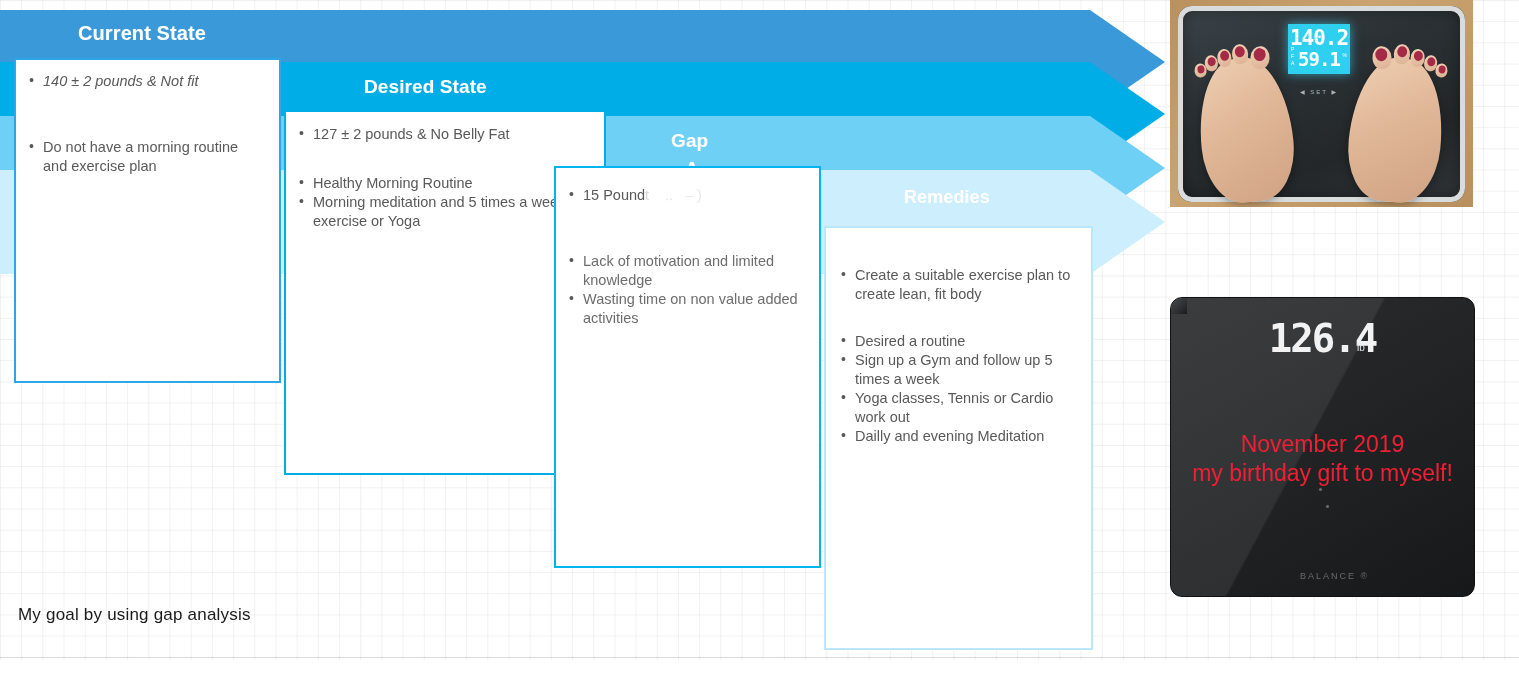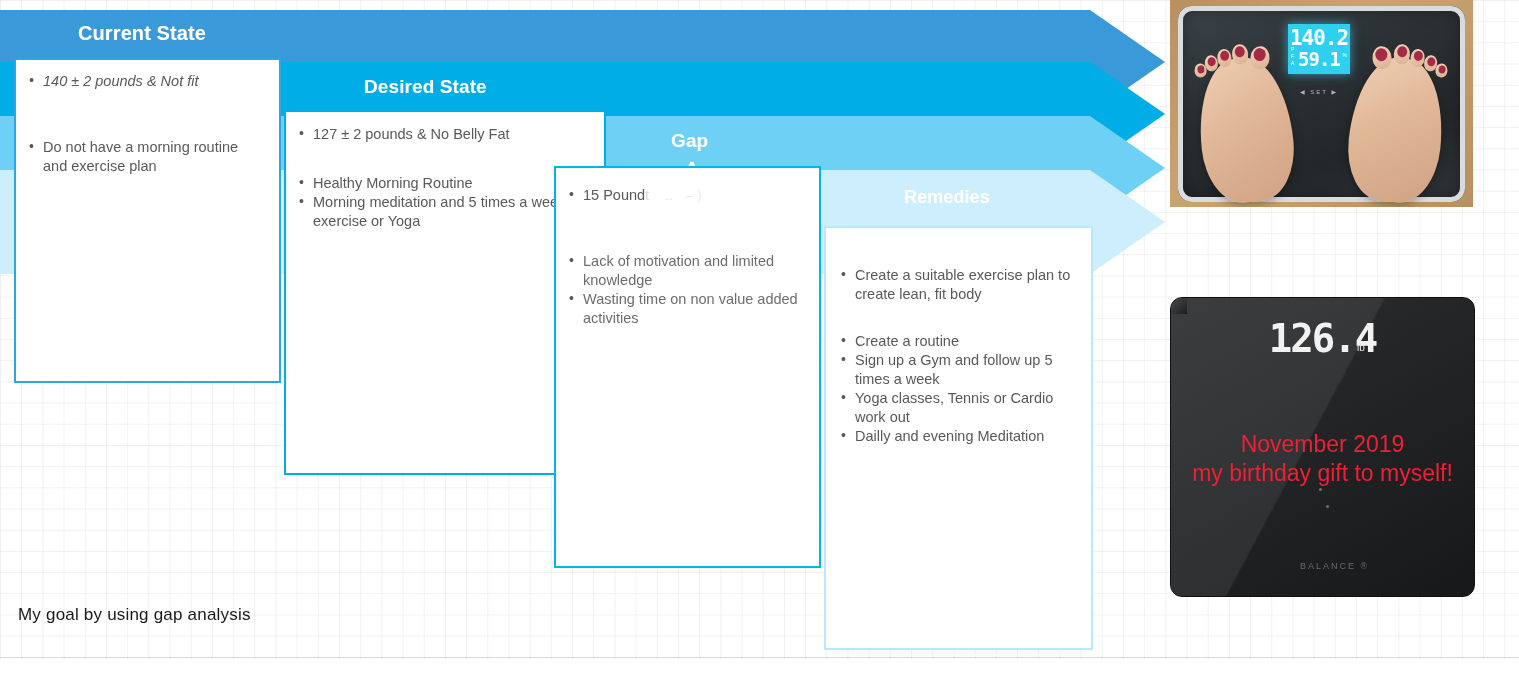--- a/index.html
+++ b/index.html
@@ -156,21 +156,21 @@
   }
   #sc2-unit{
     position:absolute;left:186px;top:44px;
     font-size:10px;color:#e6e6e6;
   }
   #sc2-red{
     position:absolute;left:0;right:0;top:132px;text-align:center;
     color:#f01f35;font-size:23px;line-height:29px;
   }
   #sc2-brand{
-    position:absolute;left:0;right:0;bottom:25px;text-align:center;
+    position:absolute;left:0;right:0;bottom:15px;text-align:center;
     font-size:9px;color:#6a6a6a;letter-spacing:2px;padding-left:24px;
   }
   .sc2-dot{position:absolute;width:3px;height:3px;border-radius:50%;background:#6e6e6e;}
   #sc2-corner{
     position:absolute;left:0;top:0;width:16px;height:16px;
     background:linear-gradient(135deg,#4a4d50,#1b1c1e);
   }
 </style>
 </head>
 <body>
@@ -230,21 +230,21 @@
         <span>15 Pound</span><span class="faded">t</span><span class="faded2" style="margin-left:16px;">‥</span><span class="faded2" style="margin-left:12px;">‒ )</span>
       </li>
       <li class="gap-li">Lack of motivation and limited knowledge</li>
       <li class="gap-li">Wasting time on non value added activities</li>
     </ul>
   </div>
 
   <div class="box" style="left:824px;top:226px;width:269px;height:424px;border:2px solid #b9e7fb;">
     <ul style="font-size:14.5px;line-height:19px;padding:38px 14px 0 14px;">
       <li style="margin-bottom:28px;">Create a suitable exercise plan to create lean, fit body</li>
-      <li>Create a routine</li>
+      <li>Desired a routine</li>
       <li>Sign up a Gym and follow up 5 times a week</li>
       <li> Yoga classes, Tennis or Cardio work out</li>
       <li>Dailly and evening Meditation</li>
     </ul>
   </div>
 
 </div>
 
 <div id="caption">My goal by using gap analysis</div>
 

